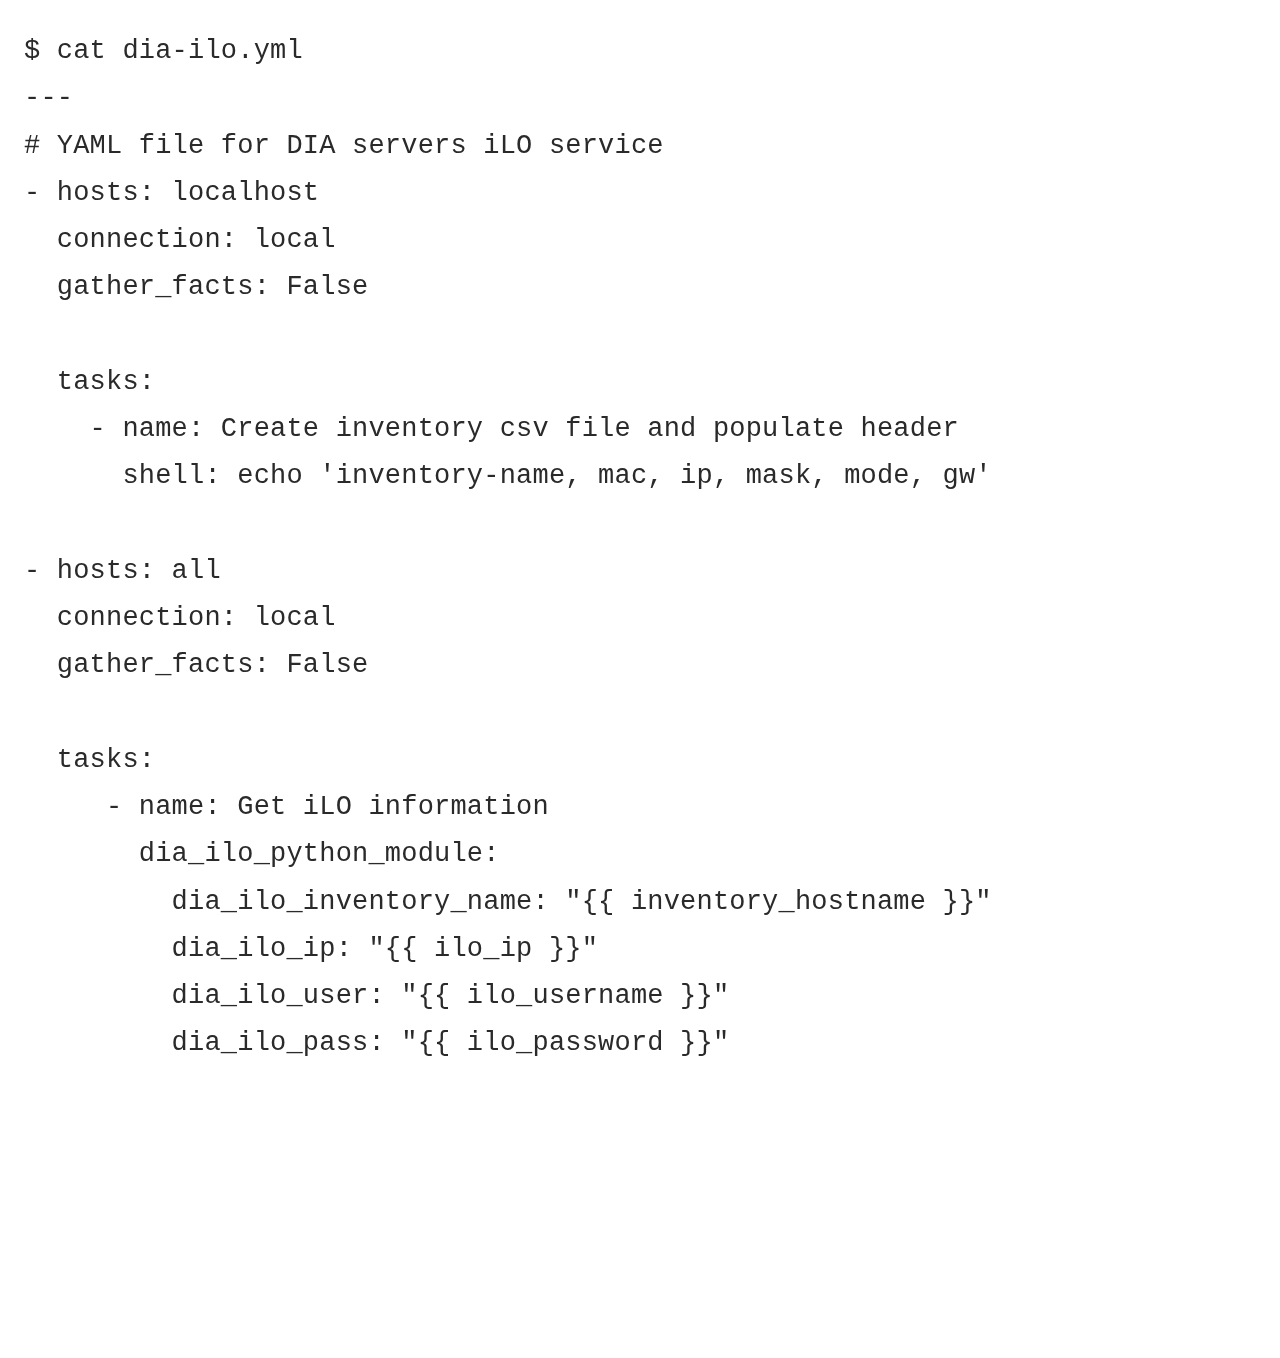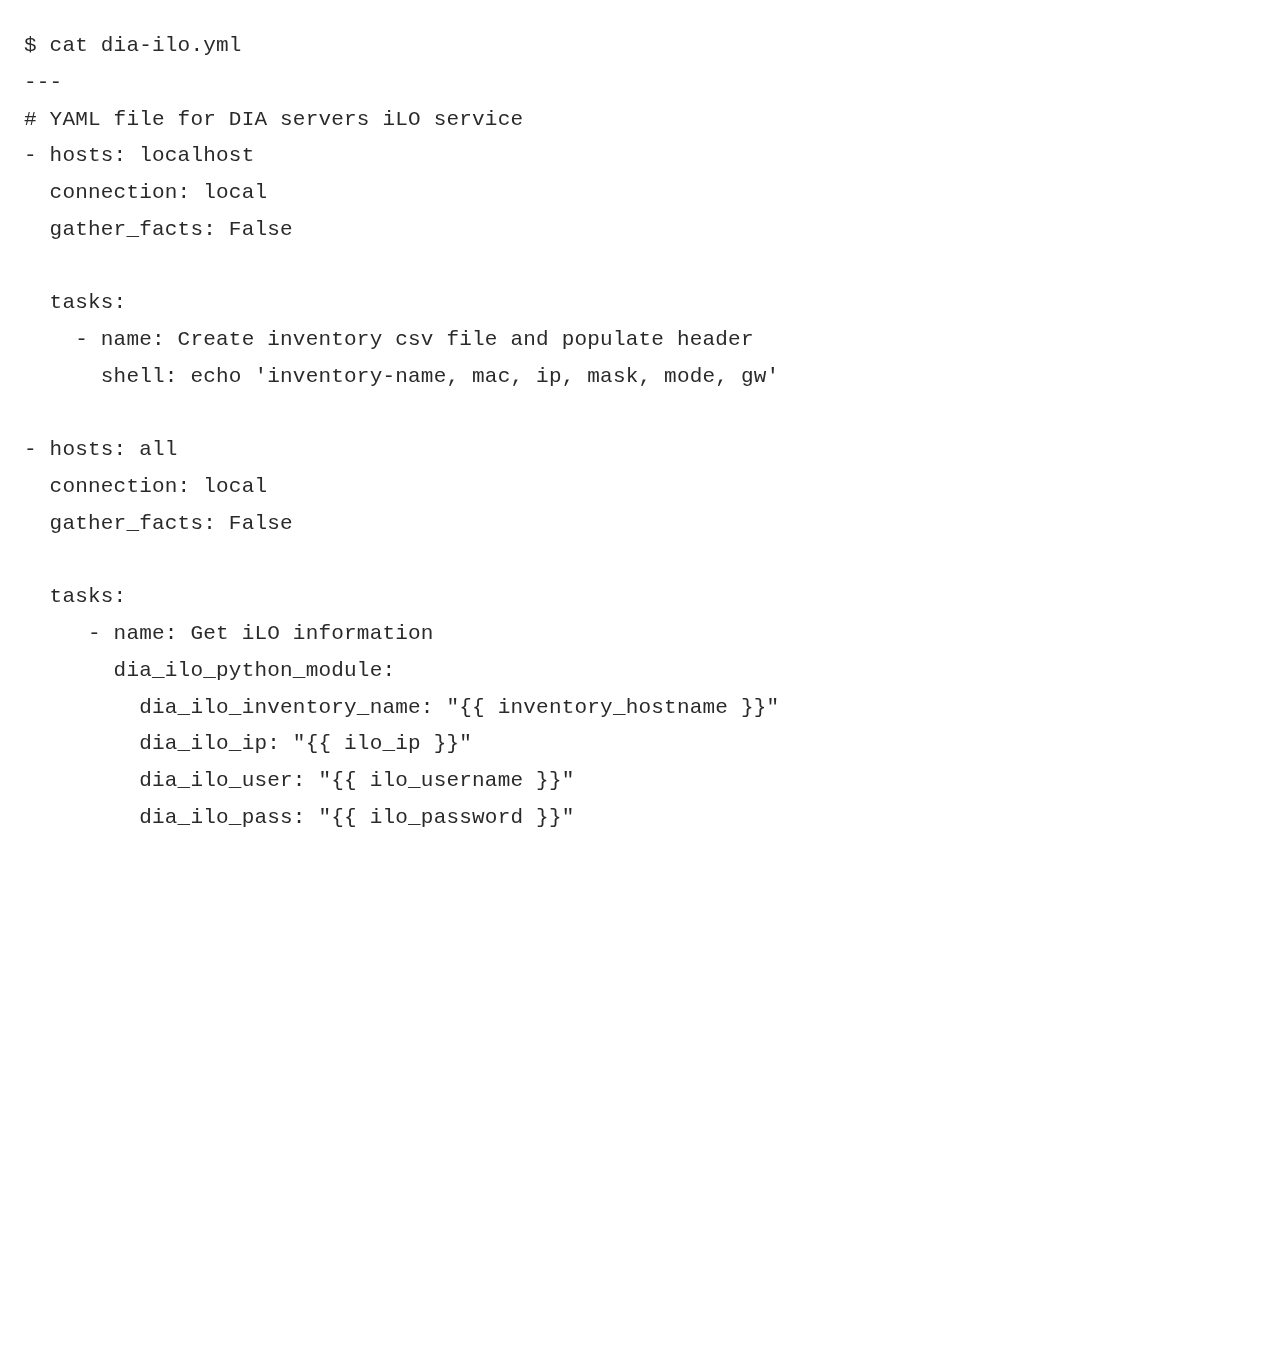--- a/index.html
+++ b/index.html
@@ -5,21 +5,21 @@
   html, body {
     margin: 0;
     padding: 0;
     background: #ffffff;
     width: 1280px;
   }
   pre.code {
     margin: 0;
     padding: 28px 28px 40px 24px;
     font-family: ui-monospace, "SFMono-Regular", "Menlo", "Consolas", "Liberation Mono", monospace;
-    font-size: 21px;
+    font-size: 27px;
     line-height: 1.75;
     color: #2a2a2a;
     white-space: pre;
     letter-spacing: 0.2px;
     font-weight: 400;
   }
 </style>
 </head>
 <body>
 

